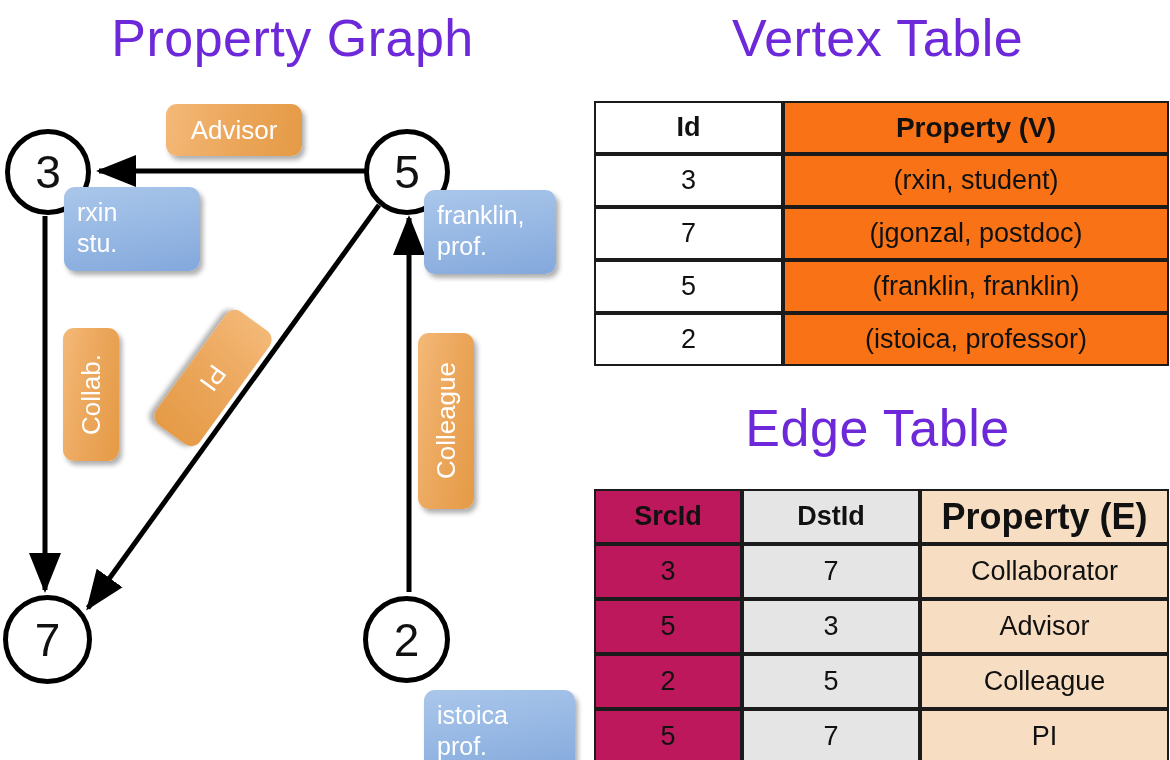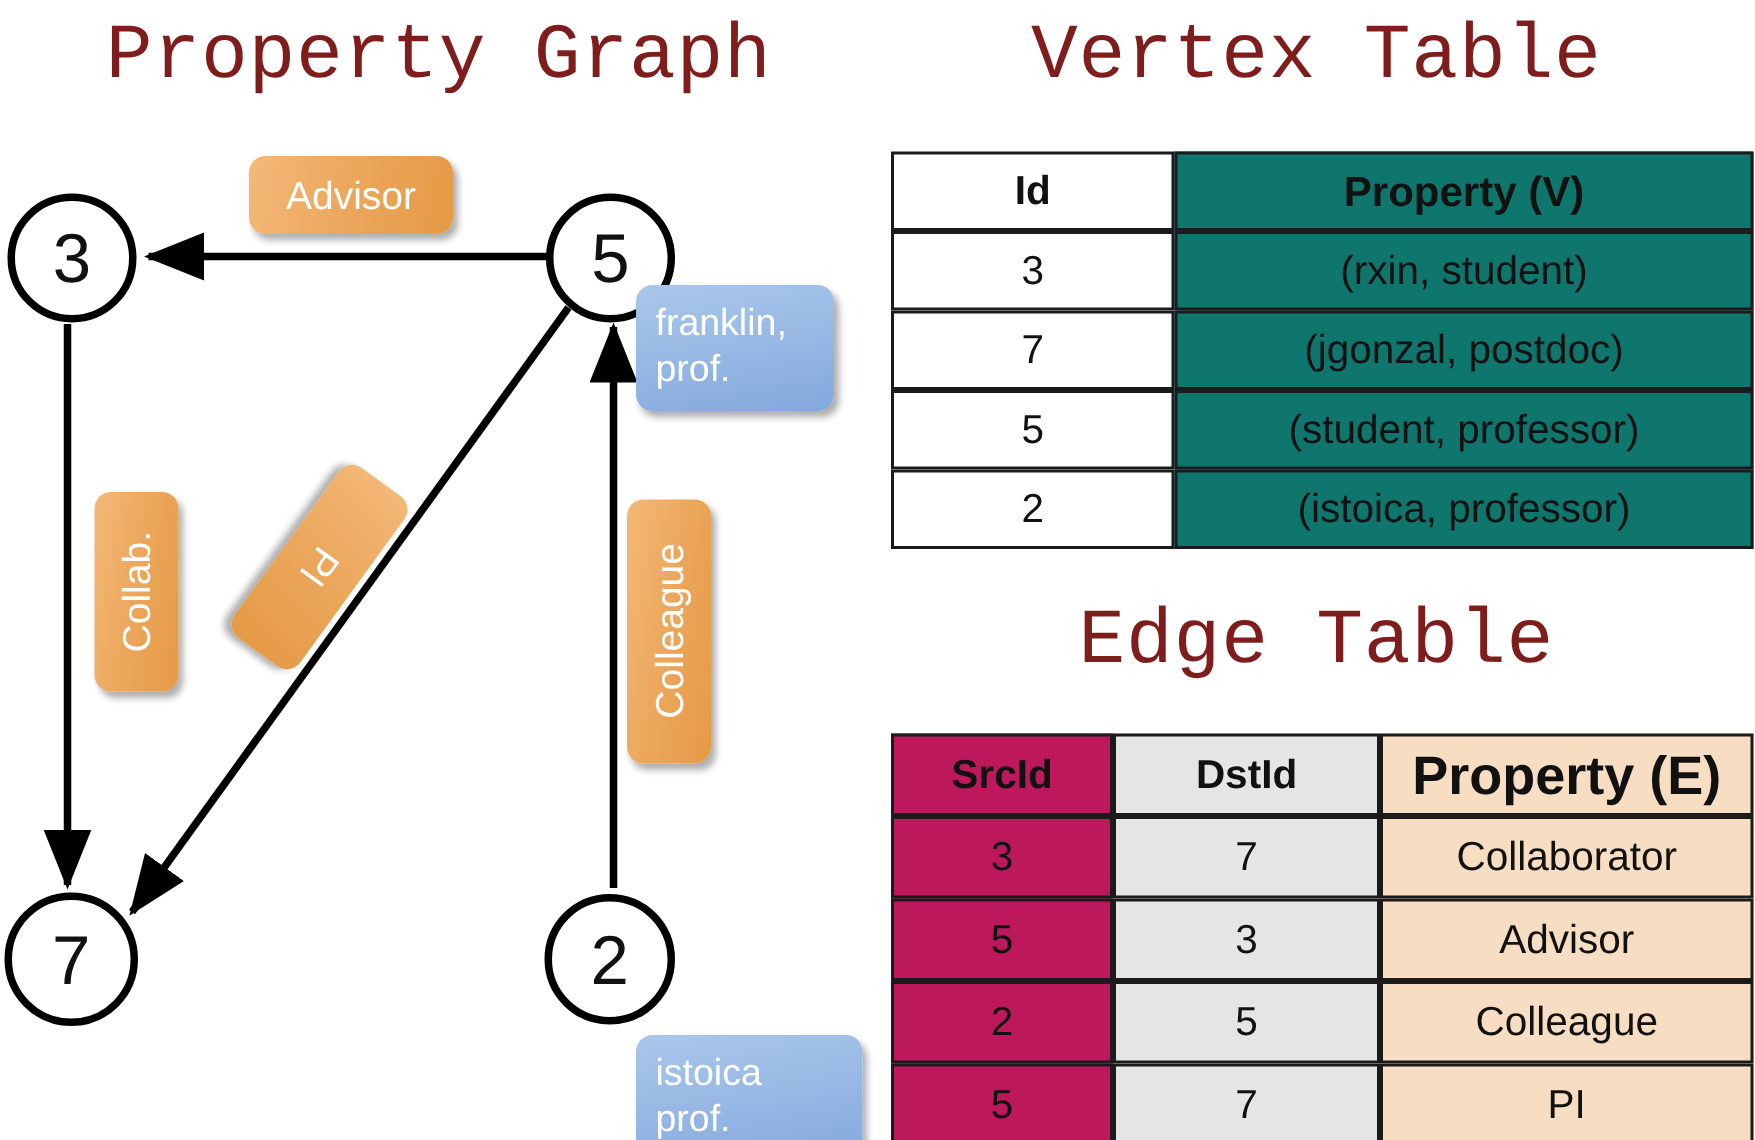--- a/index.html
+++ b/index.html
@@ -8,23 +8,23 @@
     width: 1170px; height: 760px;
     background: #ffffff;
     font-family: "Liberation Sans", sans-serif;
     overflow: hidden;
   }
   #root { position: relative; width: 1170px; height: 760px; background:#fff; }
 
   
   .title {
     position: absolute;
-    font-family: Liberation Mono, monospace;
-    font-weight: 300;
-    color: #7f1d1d;
+    font-family: Liberation Sans, sans-serif;
+    font-weight: 300;
+    color: #6d28d9;
     white-space: nowrap;
     letter-spacing: 0.5px;
   }
   #title-property-graph { left: 0; top: 8px; width: 585px; text-align: center; font-size: 52px; }
   #title-vertex-table   { left: 585px; top: 8px; width: 585px; text-align: center; font-size: 52px; }
   #title-edge-table     { left: 585px; top: 398px; width: 585px; text-align: center; font-size: 52px; }
 
   
   #graph-panel { position: absolute; left: 0; top: 0; width: 585px; height: 760px; }
   #graph-edges { position: absolute; left: 0; top: 0; width: 585px; height: 760px; }
@@ -86,21 +86,21 @@
     font-weight: 300;
     color: #111;
     padding: 0;
   }
   .tbl th { font-weight: 700; }
 
   
   #vertex-table { left: 594px; top: 101px; width: 575px; }
   #vertex-table td, #vertex-table th { height: 53px; font-size: 27px; }
   #vertex-table .col-id   { width: 189px; background: #ffffff; }
-  #vertex-table .col-prop { width: 386px; background: #0f766e; }
+  #vertex-table .col-prop { width: 386px; background: #f97316; }
   #vertex-table th.col-prop { font-size: 28px; }
 
   
   #edge-table { left: 594px; top: 489px; width: 575px; }
   #edge-table td, #edge-table th { height: 55px; font-size: 27px; }
   #edge-table .col-src { width: 148px; background:#be185d; }
   #edge-table .col-dst { width: 178px; background:#e5e5e5; }
   #edge-table .col-pe  { width: 249px; background: #f7ddc2; }
   #edge-table th.col-pe { font-size: 36px; }
 </style>
@@ -137,20 +137,24 @@
     <div class="node-circle" style="left:364px; top:129px; width:86px; height:86px;">
       <span>5</span>
     </div>
     <div class="node-circle" style="left:3px; top:595px; width:89px; height:89px;">
       <span>7</span>
     </div>
     <div class="node-circle" style="left:363px; top:596px; width:87px; height:87px;">
       <span>2</span>
     </div>
 
+    <div class="prop-box" style="left:64px; top:187px; width:136px; height:84px;">
+      <span class="ln">rxin</span>
+      <span class="ln">stu.</span>
+    </div>
     <div class="prop-box" style="left:424px; top:190px; width:132px; height:84px;">
       <span class="ln">franklin,</span>
       <span class="ln">prof.</span>
     </div>
     <div class="prop-box" style="left:424px; top:690px; width:151px; height:84px;">
       <span class="ln">istoica</span>
       <span class="ln">prof.</span>
     </div>
 
     <div class="edge-label" style="left:166px; top:104px; width:136px; height:52px;">
@@ -182,21 +186,21 @@
       <tr>
         <td class="col-id">3</td>
         <td class="col-prop">(rxin, student)</td>
       </tr>
       <tr>
         <td class="col-id">7</td>
         <td class="col-prop">(jgonzal, postdoc)</td>
       </tr>
       <tr>
         <td class="col-id">5</td>
-        <td class="col-prop">(student, professor)</td>
+        <td class="col-prop">(franklin, franklin)</td>
       </tr>
       <tr>
         <td class="col-id">2</td>
         <td class="col-prop">(istoica, professor)</td>
       </tr>
     </tbody>
   </table>
 
   <table class="tbl" id="edge-table">
     <thead>

